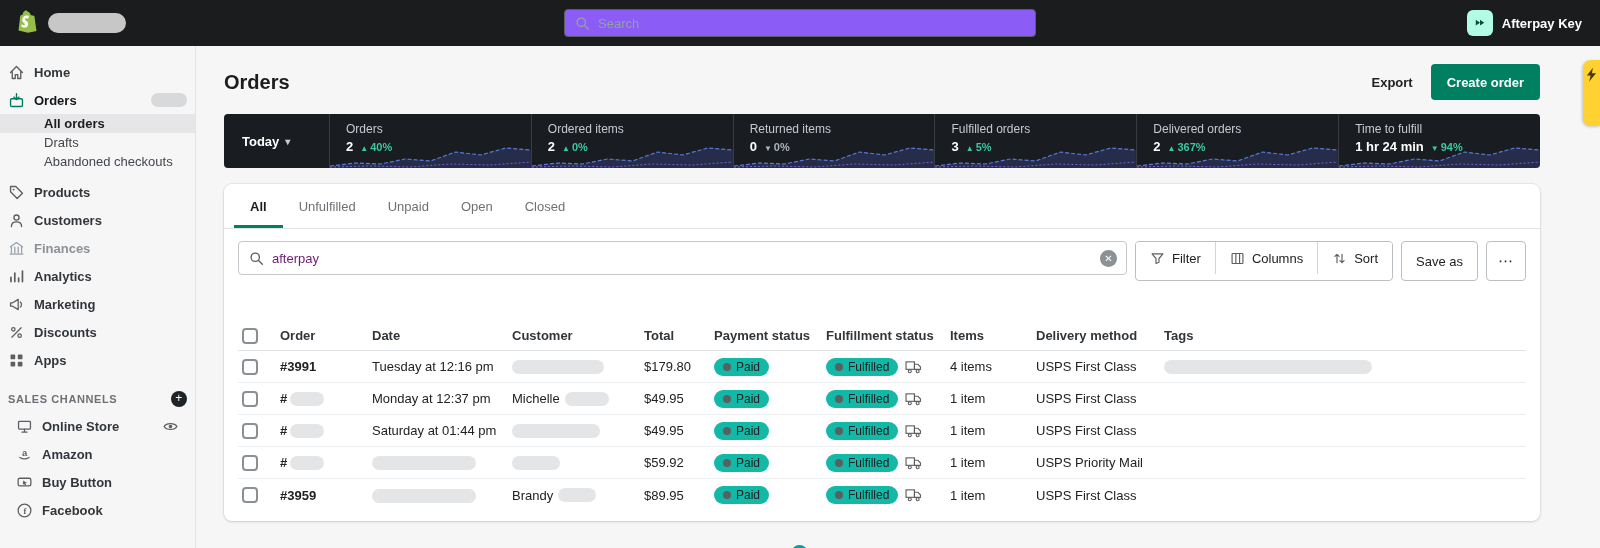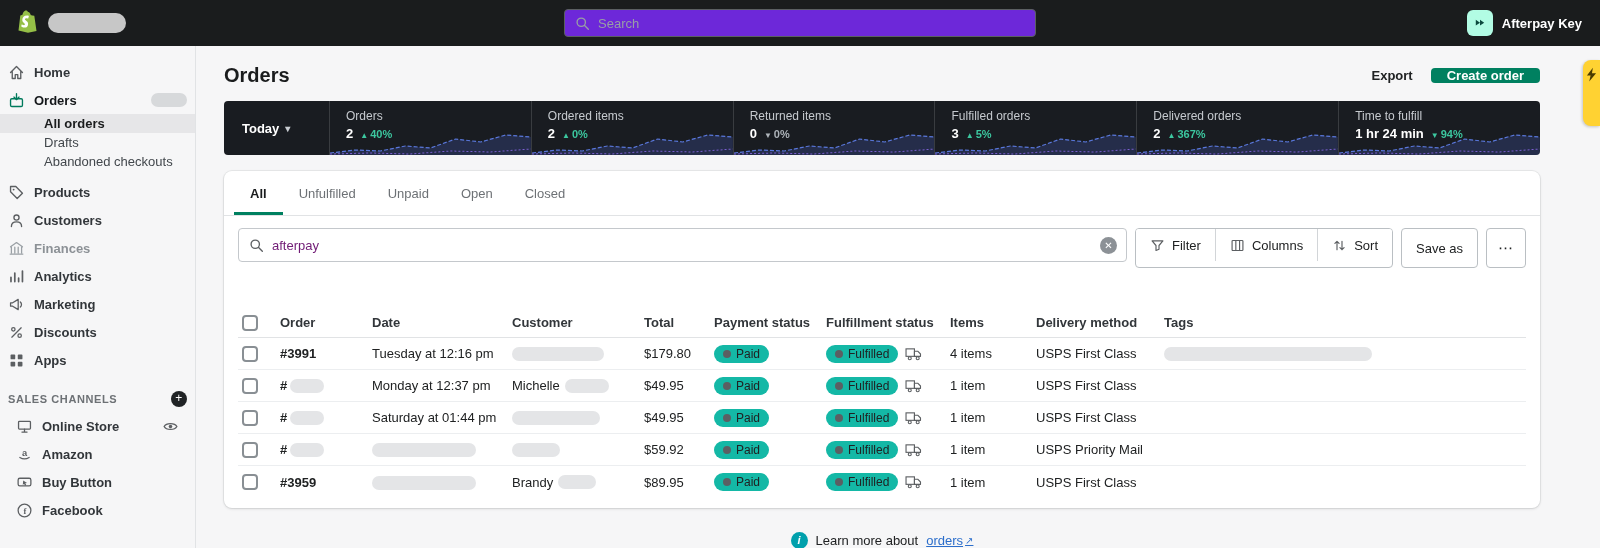--- a/index.html
+++ b/index.html
@@ -3,21 +3,21 @@
 <meta charset="utf-8">
 <style>
   * { box-sizing:border-box; margin:0; padding:0; }
   html,body { width:1600px; height:548px; overflow:hidden; }
   body { font-family:"Liberation Sans", sans-serif; background:#f6f6f7; color:#202223; font-size:13px; position:relative; }
 
   
   .topbar { position:absolute; top:0; left:0; right:0; height:46px; background:#1a1c1d; display:flex; align-items:center; z-index:30; }
   .logo-area { display:flex; align-items:center; gap:8px; padding:0 16px; width:196px; }
   .store-redact { width:78px; height:20px; border-radius:10px; background:#d6d6d6; opacity:.92; }
-  .topbar-search { position:absolute; left:50%; transform:translateX(-50%); width:472px; height:28px; background:#6d28d9; border:1px solid #5b5f62; border-radius:4px; display:flex; align-items:center; gap:8px; padding:0 10px; }
+  .topbar-search { position:absolute; left:50%; transform:translateX(-50%); width:472px; height:28px; background:#8b5cf6; border:1px solid #5b5f62; border-radius:4px; display:flex; align-items:center; gap:8px; padding:0 10px; }
   .topbar-search input { background:transparent; border:none; outline:none; color:#e3e5e7; font-size:13px; flex:1; font-family:inherit; }
   .topbar-search input::placeholder { color:#989fa5; }
   .topbar-right { margin-left:auto; display:flex; align-items:center; gap:9px; padding-right:18px; cursor:pointer; }
   .ap-icon { width:26px; height:26px; border-radius:6px; background:#b2fce4; display:flex; align-items:center; justify-content:center; }
   .topbar-right span { color:#ffffff; font-weight:600; font-size:13px; }
 
   
   .sidebar { position:absolute; top:46px; left:0; bottom:0; width:196px; background:#f6f6f7; border-right:1px solid #e1e3e5; padding-top:12px; z-index:20; }
   .nav-item { display:flex; align-items:center; gap:9px; height:28px; padding:0 8px; font-size:13px; font-weight:600; color:#32363a; cursor:pointer; }
   .nav-item svg { flex:none; }
@@ -31,21 +31,21 @@
   .plus-circle { margin-left:auto; width:16px; height:16px; border-radius:50%; background:#202325; color:#fff; font-size:12px; line-height:15px; text-align:center; cursor:pointer; font-weight:400; }
   .channel-item { display:flex; align-items:center; gap:9px; height:28px; padding:0 16px; font-size:13px; font-weight:600; color:#32363a; cursor:pointer; }
   .eye { margin-left:auto; }
 
   
   .main { position:absolute; left:196px; right:0; top:46px; bottom:0; padding:18px 60px 0 28px; overflow:hidden; }
   .page-head { display:flex; align-items:center; }
   .page-title { font-size:20px; font-weight:700; color:#1a1c1d; }
   .head-actions { margin-left:auto; display:flex; align-items:center; gap:18px; }
   .btn-plain { background:transparent; border:none; font-family:inherit; font-size:13px; font-weight:600; color:#202223; cursor:pointer; }
-  .btn-primary { background:#008060; border:none; border-radius:4px; color:#fff; font-family:inherit; font-size:13px; font-weight:600; height:15px; padding:0 16px; cursor:pointer; }
+  .btn-primary { background:#008060; border:none; border-radius:4px; color:#fff; font-family:inherit; font-size:13px; font-weight:600; height:36px; padding:0 16px; cursor:pointer; }
 
   
   .metrics { margin-top:14px; height:54px; background:#191c21; border-radius:4px; display:flex; overflow:hidden; }
   .period-cell { width:106px; flex:none; display:flex; align-items:center; gap:6px; padding-left:18px; color:#fff; font-weight:600; border-right:1px solid rgba(255,255,255,.14); cursor:pointer; }
   .period-cell .caret { font-size:10px; color:#c9cdd2; }
   .metric { flex:1; position:relative; padding:8px 16px 0; border-right:1px solid rgba(255,255,255,.14); overflow:hidden; cursor:pointer; }
   .metric:last-child { border-right:none; }
   .metric-label { font-size:12px; color:#c6cacf; position:relative; z-index:2; }
   .metric-value-row { display:flex; align-items:baseline; gap:7px; margin-top:3px; position:relative; z-index:2; }
   .metric-value { font-size:13px; font-weight:700; color:#ffffff; }

